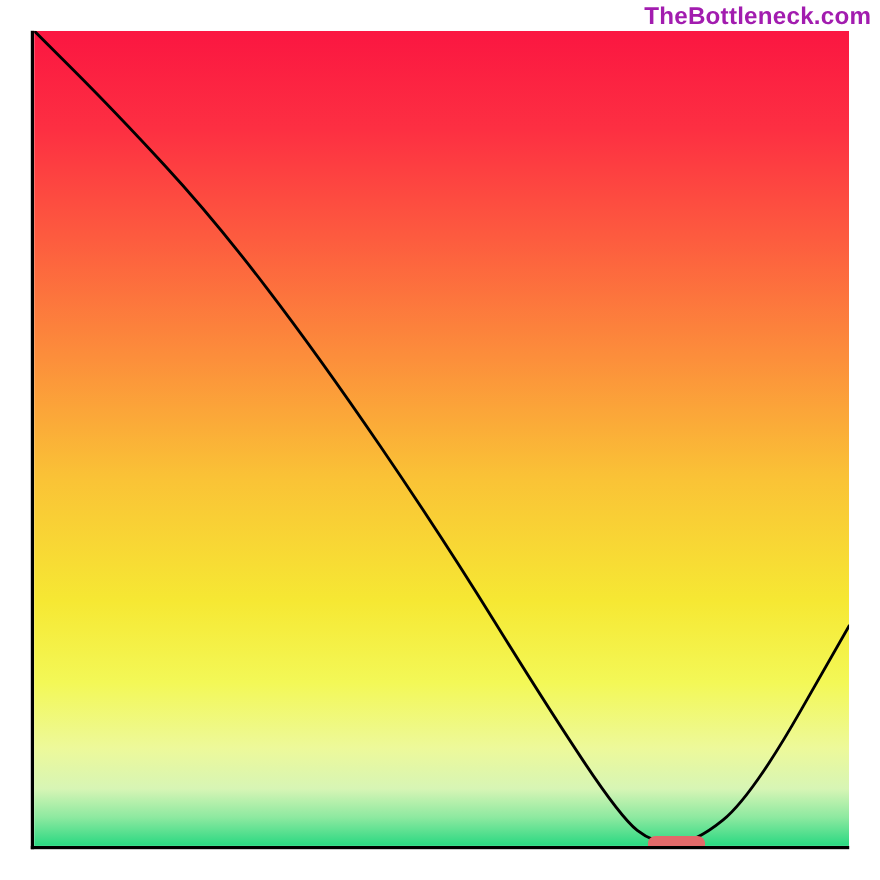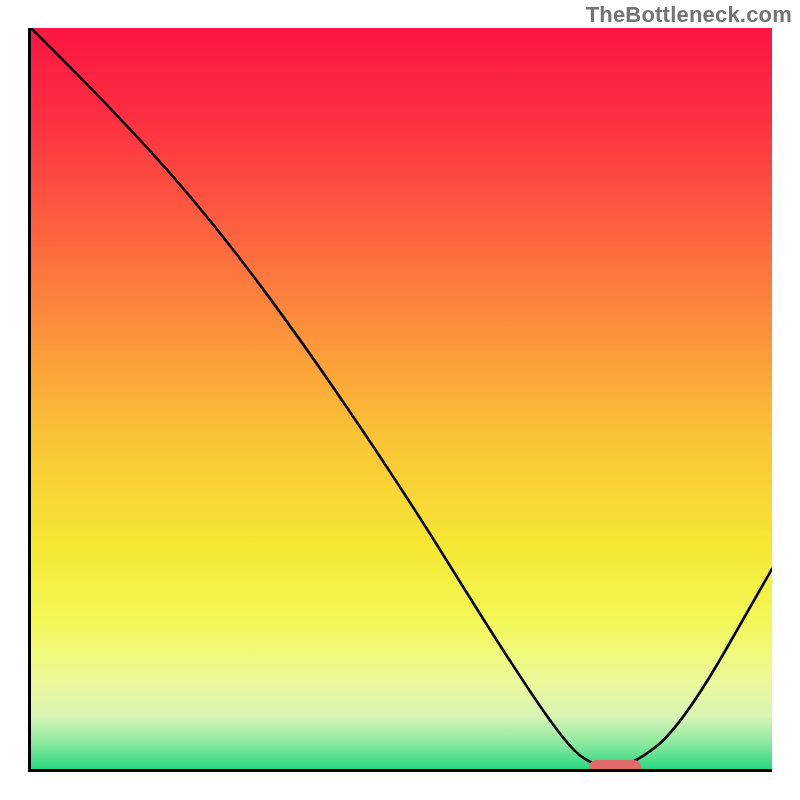--- a/index.html
+++ b/index.html
@@ -14,21 +14,21 @@
     position: relative;
     width: 800px;
     height: 800px;
   }
   .watermark {
     position: absolute;
     top: 2px;
     right: 8px;
     font-size: 22px;
     font-weight: 600;
-    color: #737373;
+    color: #a21caf;
     letter-spacing: 0.2px;
   }
   .plot-area {
     position: absolute;
     left: 28px;
     top: 28px;
     width: 744px;
     height: 744px;
     box-sizing: border-box;
     border-left: 3px solid #000;

